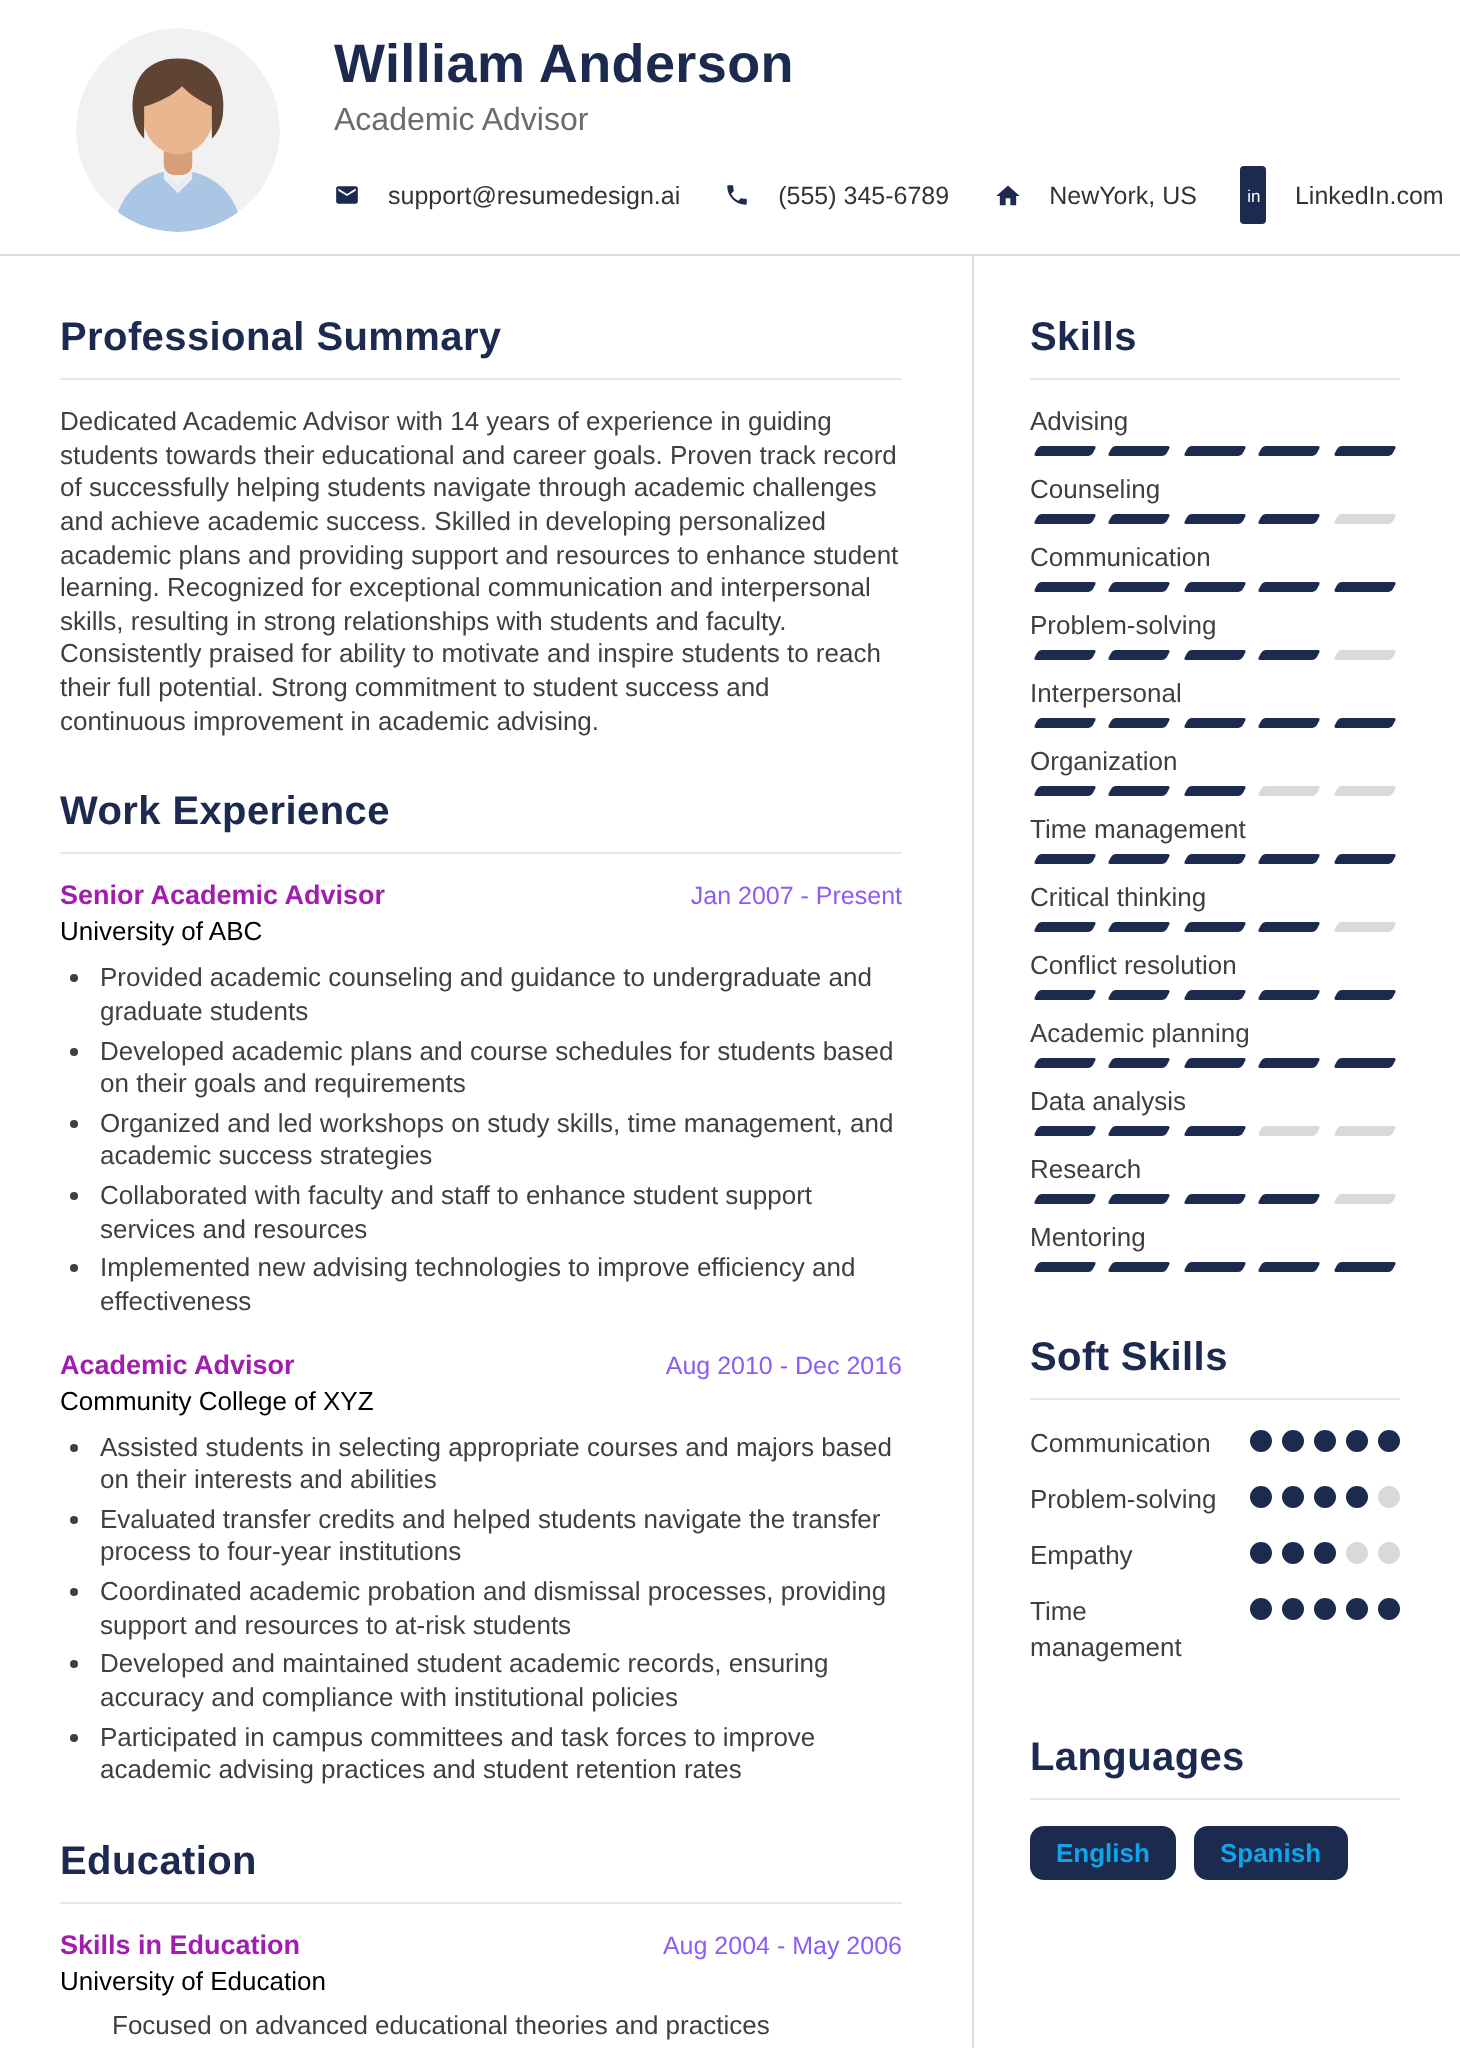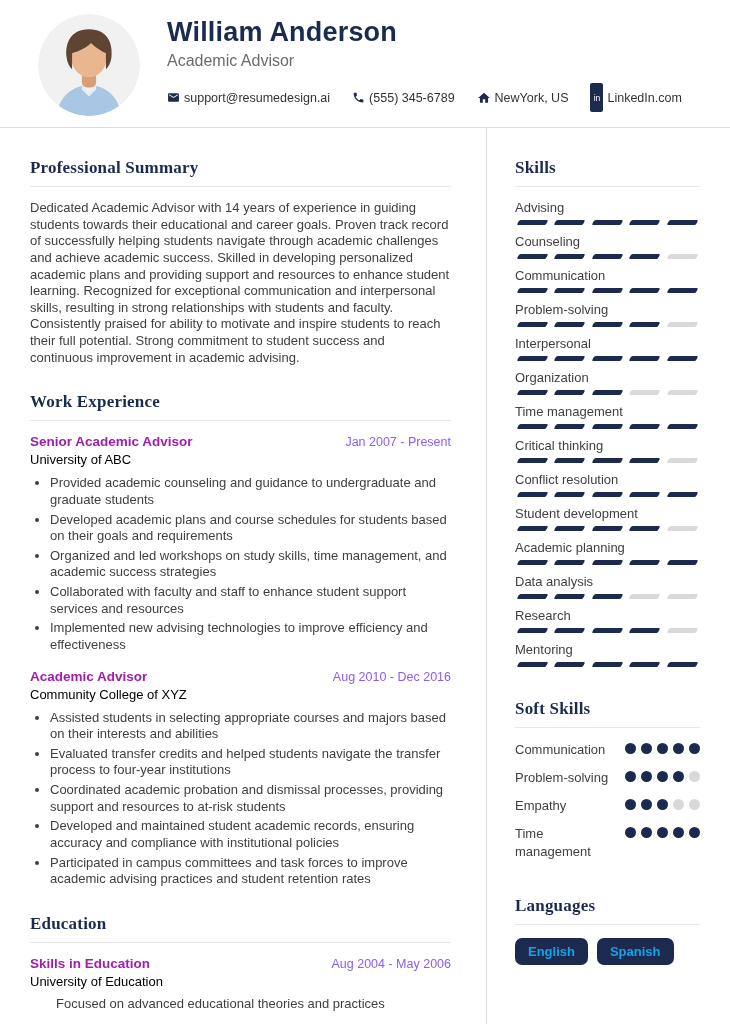--- a/index.html
+++ b/index.html
@@ -6,31 +6,31 @@
   html,body { width:730px; background:#fff; font-family:"Liberation Sans","DejaVu Sans",sans-serif; }
   body { height:1024px; overflow:hidden; color:#3f3f3f; }
 
   
   .header { display:flex; align-items:center; padding:12px 24px 10px 38px; height:128px; border-bottom:1px solid #dcdcdc; }
   .avatar { width:102px; height:102px; border-radius:50%; overflow:hidden; flex:0 0 102px; }
   .header-info { margin-left:27px; }
   .person-name { font-size:27px; font-weight:bold; color:#1b2a4e; letter-spacing:.2px; }
   .person-title { font-size:16px; color:#6b6b6b; margin-top:4px; }
   .contact-row { display:flex; align-items:center; gap:22px; margin-top:13px; }
-  .contact-item { display:flex; align-items:center; gap:4px; font-size:12.5px; color:#333; white-space:nowrap; }
+  .contact-item { display:flex; align-items:center; gap:14px; font-size:12.5px; color:#333; white-space:nowrap; }
   .contact-item svg { display:block; }
   .li-badge { width:13px; height:29px; background:#1b2a4e; border-radius:2px; color:#fff; font-size:8.5px; font-weight:normal; display:flex; align-items:center; justify-content:center; }
 
   
   .main { display:flex; min-height:895px; }
   .col-left { width:487px; padding:30px 35px 20px 30px; border-right:1px solid #e0e0e0; }
   .col-right { flex:1; padding:30px 30px 20px 28px; }
 
   .section { margin-bottom:26px; }
-  .section-heading { font-size:17px; font-weight:bold; color:#1b2a4e; padding-bottom:8px; border-bottom:1px solid #e8e8e8; margin-bottom:13px; letter-spacing:.2px;font-family:Liberation Serif, serif; }
+  .section-heading { font-size:20px; font-weight:bold; color:#1b2a4e; padding-bottom:8px; border-bottom:1px solid #e8e8e8; margin-bottom:13px; letter-spacing:.2px; }
 
   .summary-text { font-size:13px; line-height:1.28; color:#3f3f3f; }
 
   
   .entry { margin-bottom:15px; }
   .entry-head { display:flex; justify-content:space-between; align-items:baseline; }
   .entry-title { font-size:13.5px; font-weight:bold; color:#a21caf; }
   .entry-dates { font-size:12.5px; color:#8b5cf6; white-space:nowrap; }
   .entry-sub { font-size:13px; color:#000000; margin-top:3px; }
   .bullets { margin:8px 0 0 20px; }
@@ -260,30 +260,20 @@
             <div class="skill-name">Conflict resolution</div>
             <div class="skill-bar">
               <span class="seg filled"></span>
               <span class="seg filled"></span>
               <span class="seg filled"></span>
               <span class="seg filled"></span>
               <span class="seg filled"></span>
             </div>
           </div>
           <div class="skill-item">
-            <div class="skill-name">Student development</div>
-            <div class="skill-bar">
-              <span class="seg filled"></span>
-              <span class="seg filled"></span>
-              <span class="seg filled"></span>
-              <span class="seg filled"></span>
-              <span class="seg"></span>
-            </div>
-          </div>
-          <div class="skill-item">
             <div class="skill-name">Academic planning</div>
             <div class="skill-bar">
               <span class="seg filled"></span>
               <span class="seg filled"></span>
               <span class="seg filled"></span>
               <span class="seg filled"></span>
               <span class="seg filled"></span>
             </div>
           </div>
           <div class="skill-item">

